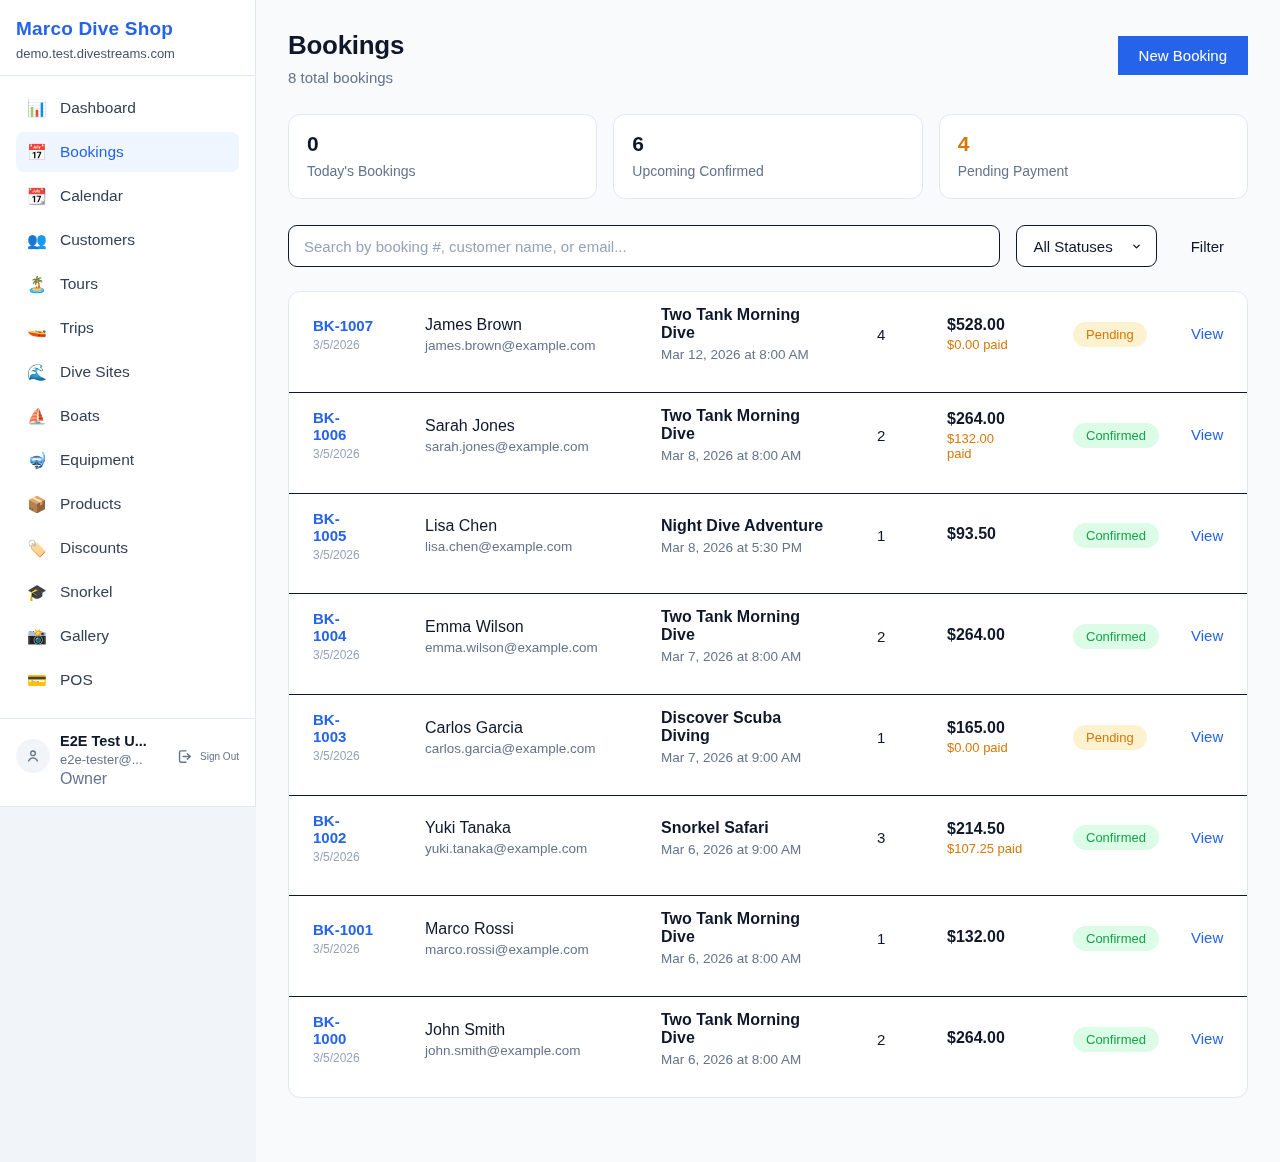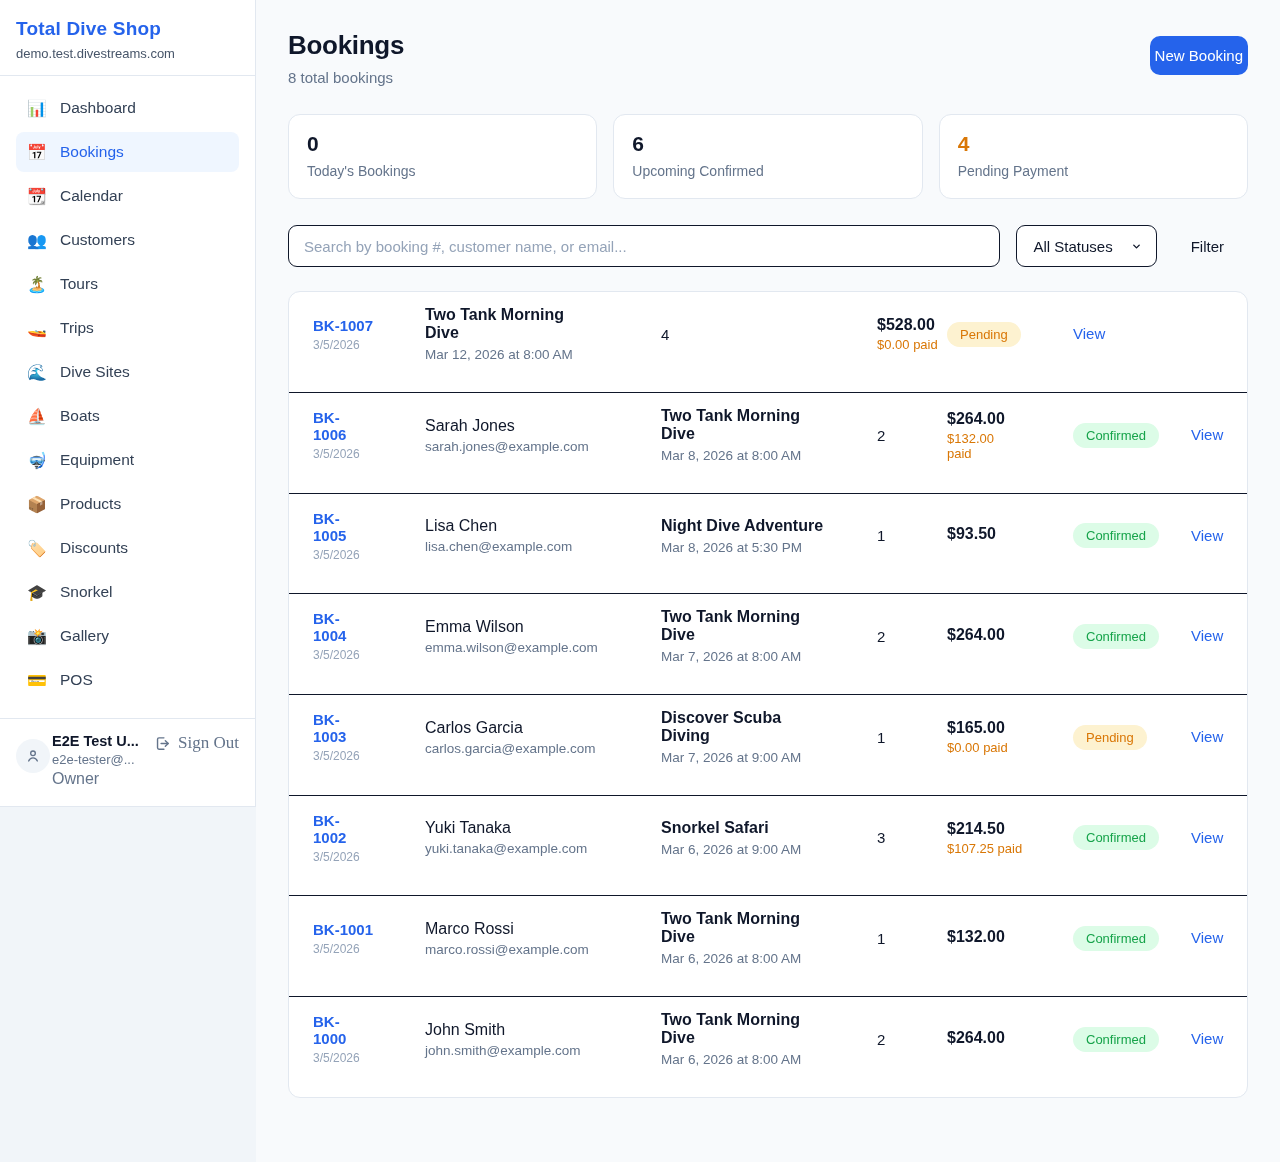--- a/index.html
+++ b/index.html
@@ -23,44 +23,44 @@
   .nav-item {
     display: flex; align-items: center; gap: 13px;
     height: 40px; padding: 0 11px; margin-bottom: 4px;
     border-radius: 8px; cursor: pointer;
     color: #334155; font-size: 15.5px;
   }
   .nav-item .nav-ico { width: 20px; font-size: 16px; text-align: center; flex: none; }
   .nav-item[data-active="true"] { background: #eff6ff; color: #2563eb; font-weight: 500; }
   .sb-user {
     border-top: 1px solid #e2e8f0; padding: 14px 16px 18px 16px;
-    display: flex; align-items: flex-start; gap: 2px;
+    display: flex; align-items: flex-start; gap: 10px;
   }
   .avatar {
     width: 34px; height: 34px; border-radius: 50%; background: #f1f5f9;
     display: flex; align-items: center; justify-content: center; flex: none; margin-top: 6px;
   }
   .user-meta { min-width: 0; flex: 1; }
   .user-name { font-size: 14.5px; font-weight: 700; color: #0f172a; white-space: nowrap; overflow: hidden; }
   .user-email { font-size: 13px; color: #64748b; margin-top: 3px; white-space: nowrap; overflow: hidden; }
   .user-role { font-size: 16px; color: #64748b; margin-top: 3px; }
   .signout {
     display: flex; align-items: center; gap: 7px; flex: none;
-    color: #64748b; font-size: 17px; cursor: pointer; background: none; border: none;
-    font-family: Liberation Serif, serif;
+    color: #64748b; font-size: 10px; margin-top: 15px; cursor: pointer; background: none; border: none;
+    font-family: Liberation Sans, sans-serif;
   }
 
   
   .main { flex: 1; background: #f8fafc; padding: 30px 32px 30px 32px; min-height: 1162px; }
   .page-head { display: flex; justify-content: space-between; align-items: flex-start; }
   .page-title { font-size: 26px; font-weight: 700; color: #0f172a; letter-spacing: -0.3px; }
   .page-sub { font-size: 15px; color: #64748b; margin-top: 8px; }
   .btn-primary {
-    background: #2563eb; color: #ffffff; border: none; border-radius: 10px;
-    font-size: 15px; font-weight: 500; padding: 11px 5px; cursor: pointer; margin-top: 6px;
+    background: #2563eb; color: #ffffff; border: none; border-radius: 0;
+    font-size: 15px; font-weight: 500; padding: 11px 21px; cursor: pointer; margin-top: 6px;
     font-family: inherit;
   }
 
   .stats { display: grid; grid-template-columns: 1fr 1fr 1fr; gap: 16px; margin-top: 28px; }
   .stat-card {
     background: #ffffff; border: 1px solid #e2e8f0; border-radius: 12px;
     padding: 17px 18px; height: 85px;
   }
   .stat-value { font-size: 21px; font-weight: 700; color: #0f172a; }
   .stat-value[data-color="orange"] { color: #d97706; }
@@ -114,21 +114,21 @@
   .view-link { color: #2563eb; font-size: 15px; font-weight: 500; text-decoration: none; cursor: pointer; }
   .cell-status { }
 </style>
 </head>
 <body>
 
 <div class="layout">
 
   <aside class="sidebar">
     <div class="sb-head">
-      <div class="sb-title">Total Dive Shop</div>
+      <div class="sb-title">Marco Dive Shop</div>
       <div class="sb-domain">demo.test.divestreams.com</div>
     </div>
     <nav class="sb-nav">
 
         <div class="nav-item" data-active="false">
           <span class="nav-ico"><span>📊</span></span>
           <span>Dashboard</span>
         </div>
 
         <div class="nav-item" data-active="true">
@@ -258,20 +258,24 @@
 
     <div class="table-card">
       <div class="tbody">
 
           <div class="tgrid trow">
             <div>
               <a class="bk-link">BK-1007</a>
               <div class="bk-date">3/5/2026</div>
             </div>
             <div>
+              <div class="cust-name">James Brown</div>
+              <div class="cust-email">james.brown@example.com</div>
+            </div>
+            <div>
               <div class="trip-name">Two Tank Morning
 Dive</div>
               <div class="trip-date">Mar 12, 2026 at 8:00 AM</div>
             </div>
             <div class="pax">4</div>
             <div>
               <div class="total-amt">$528.00</div>
               <div class="total-paid">$0.00 paid</div>
             </div>
             <div class="cell-status">

